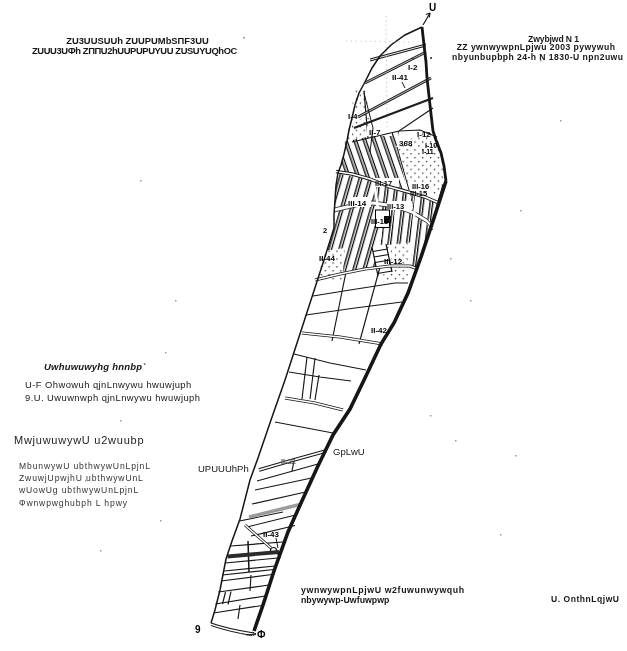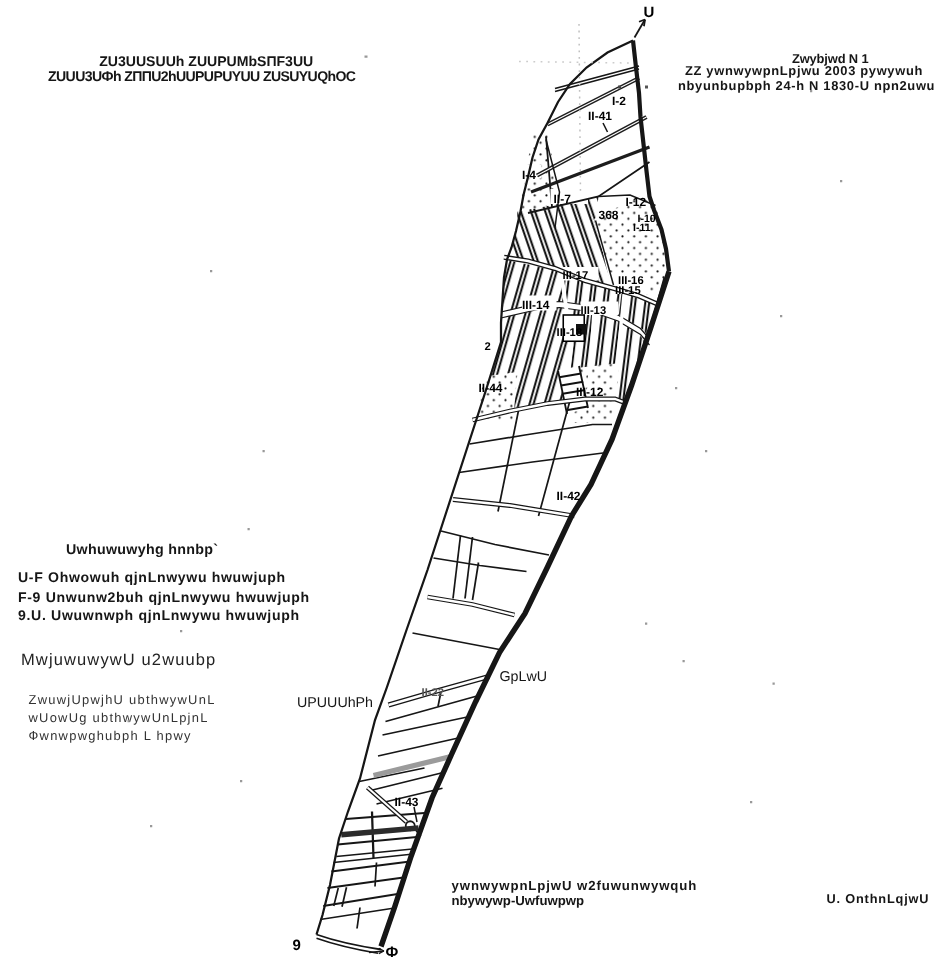--- a/index.html
+++ b/index.html
@@ -16,30 +16,30 @@
 <div style="margin-left:20px;">ZU3UUSUUh ZUUPUMbSПF3UU</div>
 <div style="margin-left:14px;letter-spacing:-0.4px;">ZUUU3UФh ZППU2hUUPUPUYUU ZUSUYUQhOC</div>
 </div>
 
 <div class="t b" style="left:528px;top:33.5px;font-size:8.6px;letter-spacing:-0.1px;">Zwybjwd N 1</div>
 <div class="t b ctr" style="left:452px;top:43px;width:168px;font-size:8.6px;line-height:9.7px;letter-spacing:0.45px;">
 <div>ZZ ywnwywpnLpjwu 2003 pywywuh</div>
 <div>nbyunbupbph 24-h N 1830-U npn2uwu</div>
 </div>
 
-<div class="t b" style="left:44px;top:360.5px;font-size:9.5px;letter-spacing:0.2px;">Uwhuwuwyhg hnnbp`</div>
-<div class="t" style="left:12px;top:379px;font-size:9.4px;line-height:12.7px;font-weight:bold;letter-spacing:0.45px;">
+<div class="t b" style="left:44px;top:360.5px;font-size:9.5px;letter-spacing:0.2px;font-style:italic;">Uwhuwuwyhg hnnbp`</div>
+<div class="t" style="left:25px;top:379px;font-size:9.4px;line-height:12.7px;font-weight:normal;letter-spacing:0.45px;">
 <div>U-F Ohwowuh qjnLnwywu hwuwjuph</div>
-<div>F-9 Unwunw2buh qjnLnwywu  hwuwjuph</div>
 <div>9.U. Uwuwnwph qjnLnwywu hwuwjuph</div>
 </div>
 
 <div class="t" style="left:14px;top:434px;font-size:11px;letter-spacing:0.75px;color:#222;">MwjuwuwywU u2wuubp</div>
 
 <div class="t" style="left:19px;top:459.5px;font-size:8.6px;line-height:12.4px;color:#333;letter-spacing:0.85px;">
+<div>MbunwywU ubthwywUnLpjnL</div>
 <div>ZwuwjUpwjhU ubthwywUnL</div>
 <div>wUowUg ubthwywUnLpjnL</div>
 <div>Фwnwpwghubph L hpwy</div>
 </div>
 
 <div class="t b" style="left:301px;top:584.5px;font-size:8.8px;line-height:10.3px;">
 <div style="letter-spacing:0.6px;">ywnwywpnLpjwU w2fuwunwywquh</div>
 <div>nbywywp-Uwfuwpwp</div>
 </div>
 <div class="t b" style="left:551px;top:594px;font-size:8.5px;letter-spacing:0.55px;">U. OnthnLqjwU</div>

